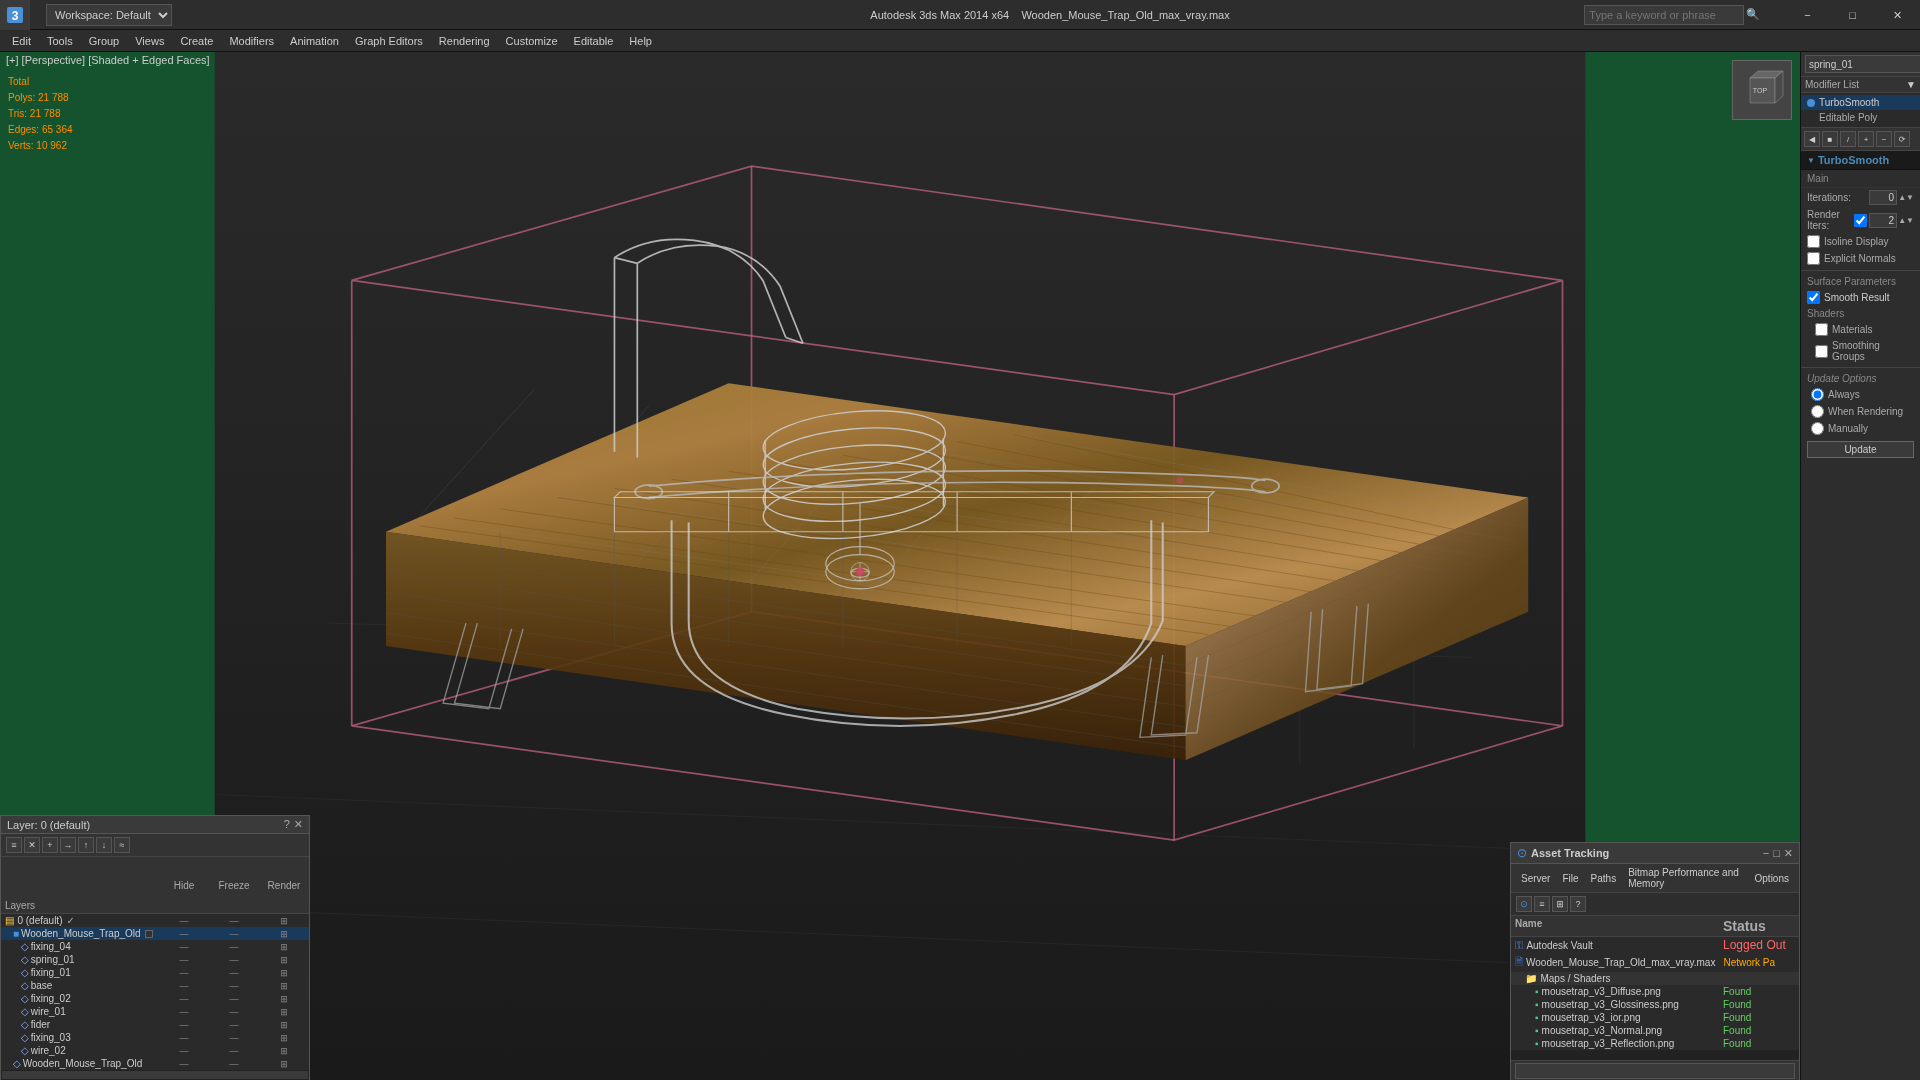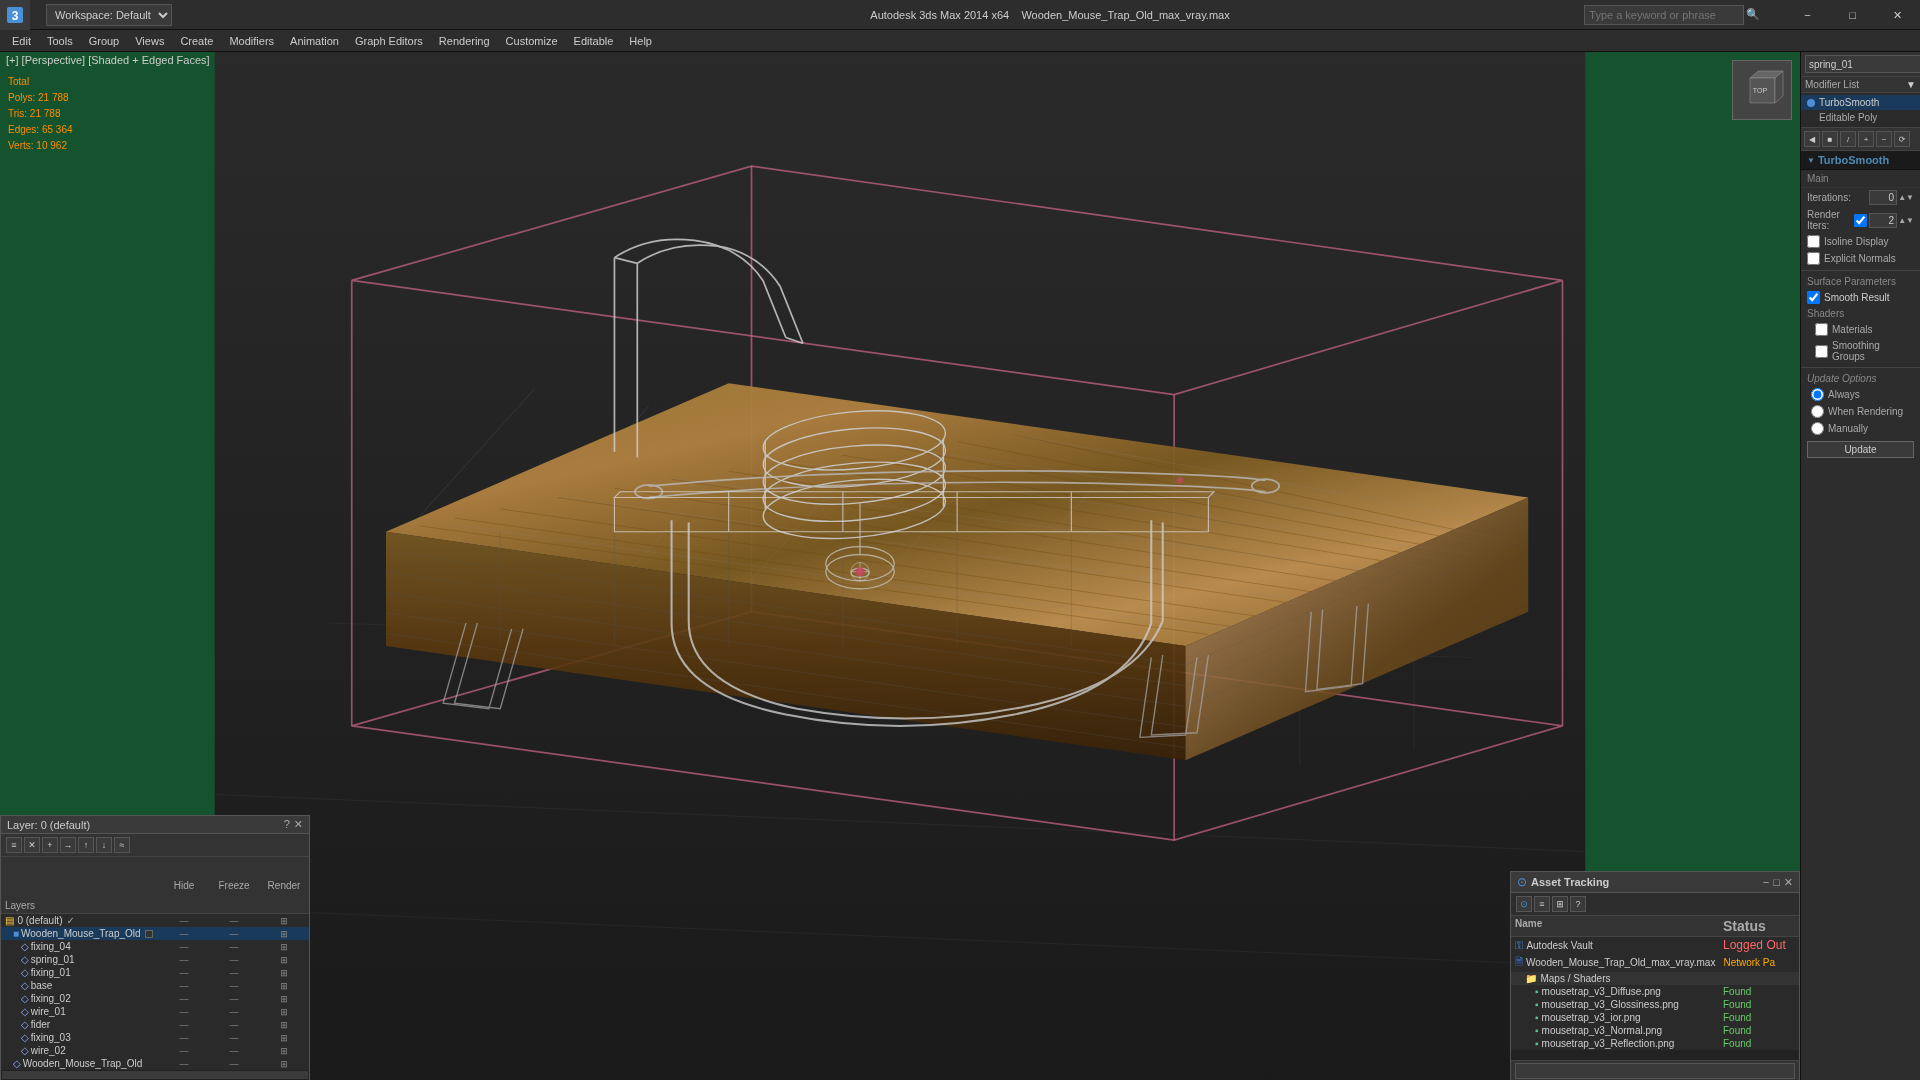--- a/index.html
+++ b/index.html
@@ -593,20 +593,27 @@
       <span style="color:#4a90d9;margin-right:4px;font-size:12px;">⊙</span>
       <span style="font-size:11px;color:#ccc;font-weight:bold;">Asset Tracking</span>
     </div>
     <div style="display:flex;gap:4px;">
       <span style="cursor:pointer;color:#aaa;">−</span>
       <span style="cursor:pointer;color:#aaa;">□</span>
       <span style="cursor:pointer;color:#aaa;">✕</span>
     </div>
   </div>
 
+  <div style="display:flex;align-items:center;padding:2px 4px;background:#333;border-bottom:1px solid #444;">
+    <div style="padding:1px 6px;font-size:10px;color:#ccc;cursor:pointer;">Server</div>
+    <div style="padding:1px 6px;font-size:10px;color:#ccc;cursor:pointer;">File</div>
+    <div style="padding:1px 6px;font-size:10px;color:#ccc;cursor:pointer;">Paths</div>
+    <div style="padding:1px 6px;font-size:10px;color:#ccc;cursor:pointer;">Bitmap Performance and Memory</div>
+    <div style="padding:1px 6px;font-size:10px;color:#ccc;cursor:pointer;">Options</div>
+  </div>
 
   <div style="display:flex;align-items:center;padding:2px 4px;border-bottom:1px solid #444;">
     <div style="width:16px;height:16px;background:#3a3a3a;border:1px solid #555;margin:1px;display:flex;align-items:center;justify-content:center;font-size:9px;cursor:pointer;color:#4a90d9;">⊙</div>
     <div style="width:16px;height:16px;background:#3a3a3a;border:1px solid #555;margin:1px;display:flex;align-items:center;justify-content:center;font-size:9px;cursor:pointer;">≡</div>
     <div style="width:16px;height:16px;background:#3a3a3a;border:1px solid #555;margin:1px;display:flex;align-items:center;justify-content:center;font-size:9px;cursor:pointer;">⊞</div>
     <div style="width:16px;height:16px;background:#3a3a3a;border:1px solid #555;margin:1px;display:flex;align-items:center;justify-content:center;font-size:9px;cursor:pointer;">?</div>
   </div>
 
   <div style="display:flex;background:#333;border-bottom:1px solid #444;padding:2px 0;">
     <div style="flex:1;padding:0 4px;font-size:10px;color:#aaa;font-weight:bold;">Name</div>

